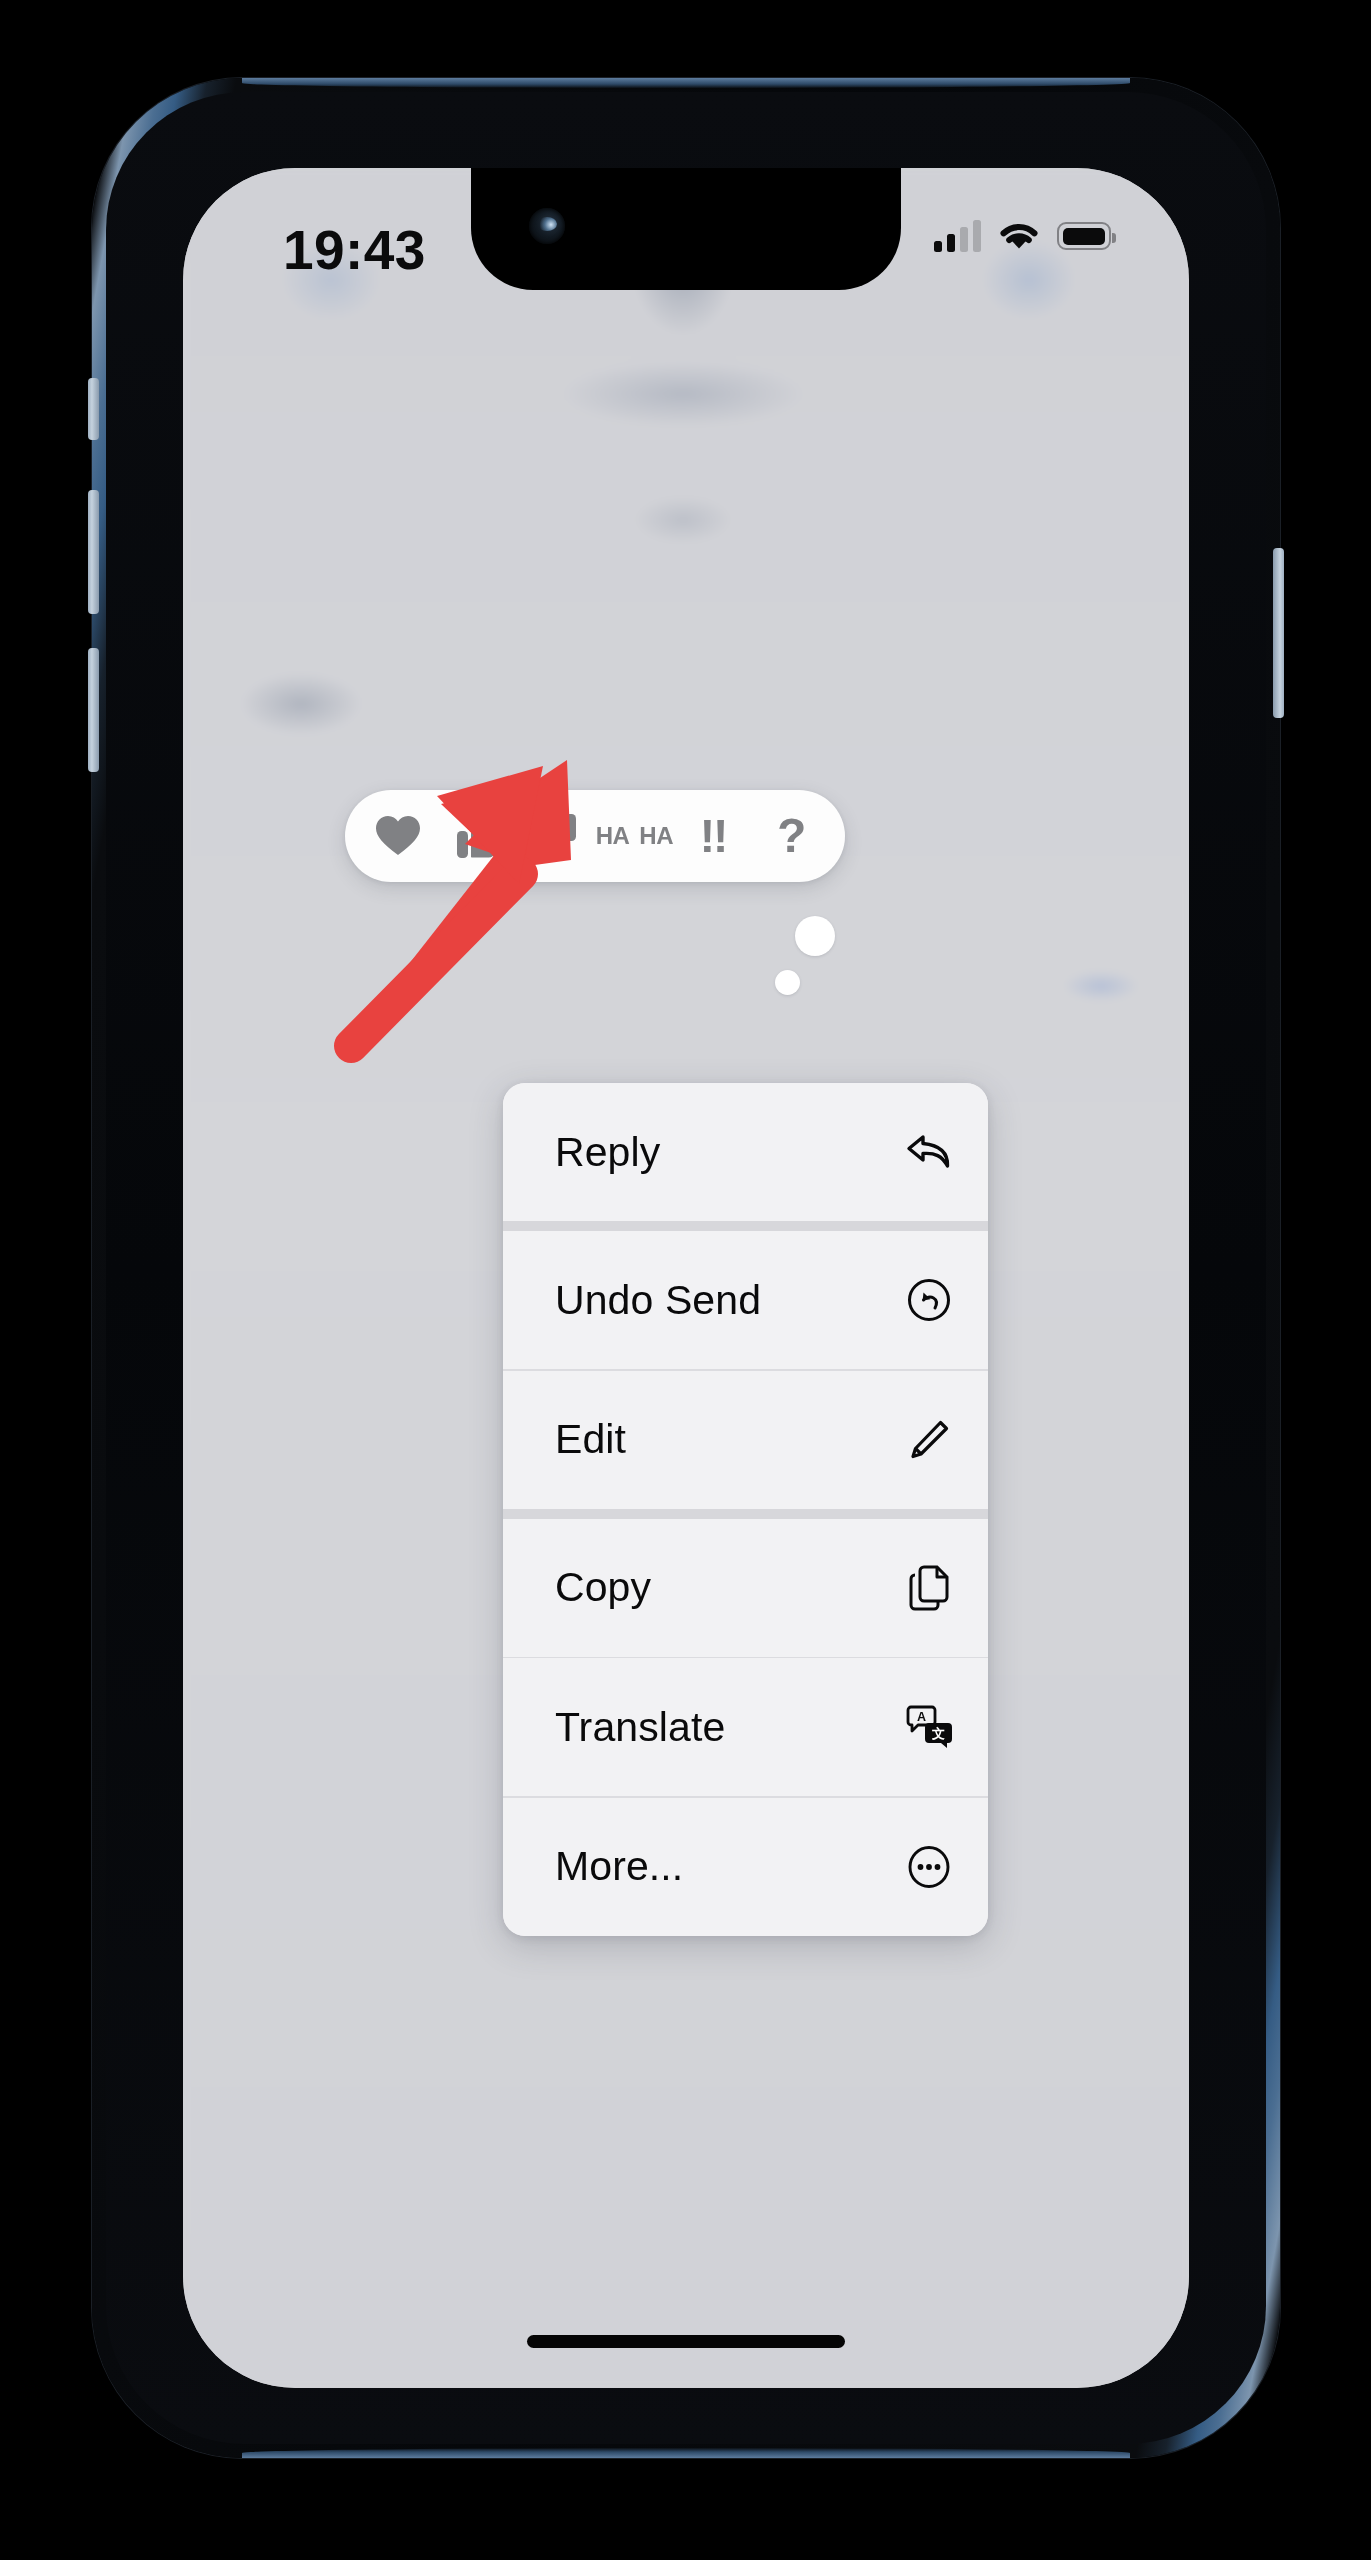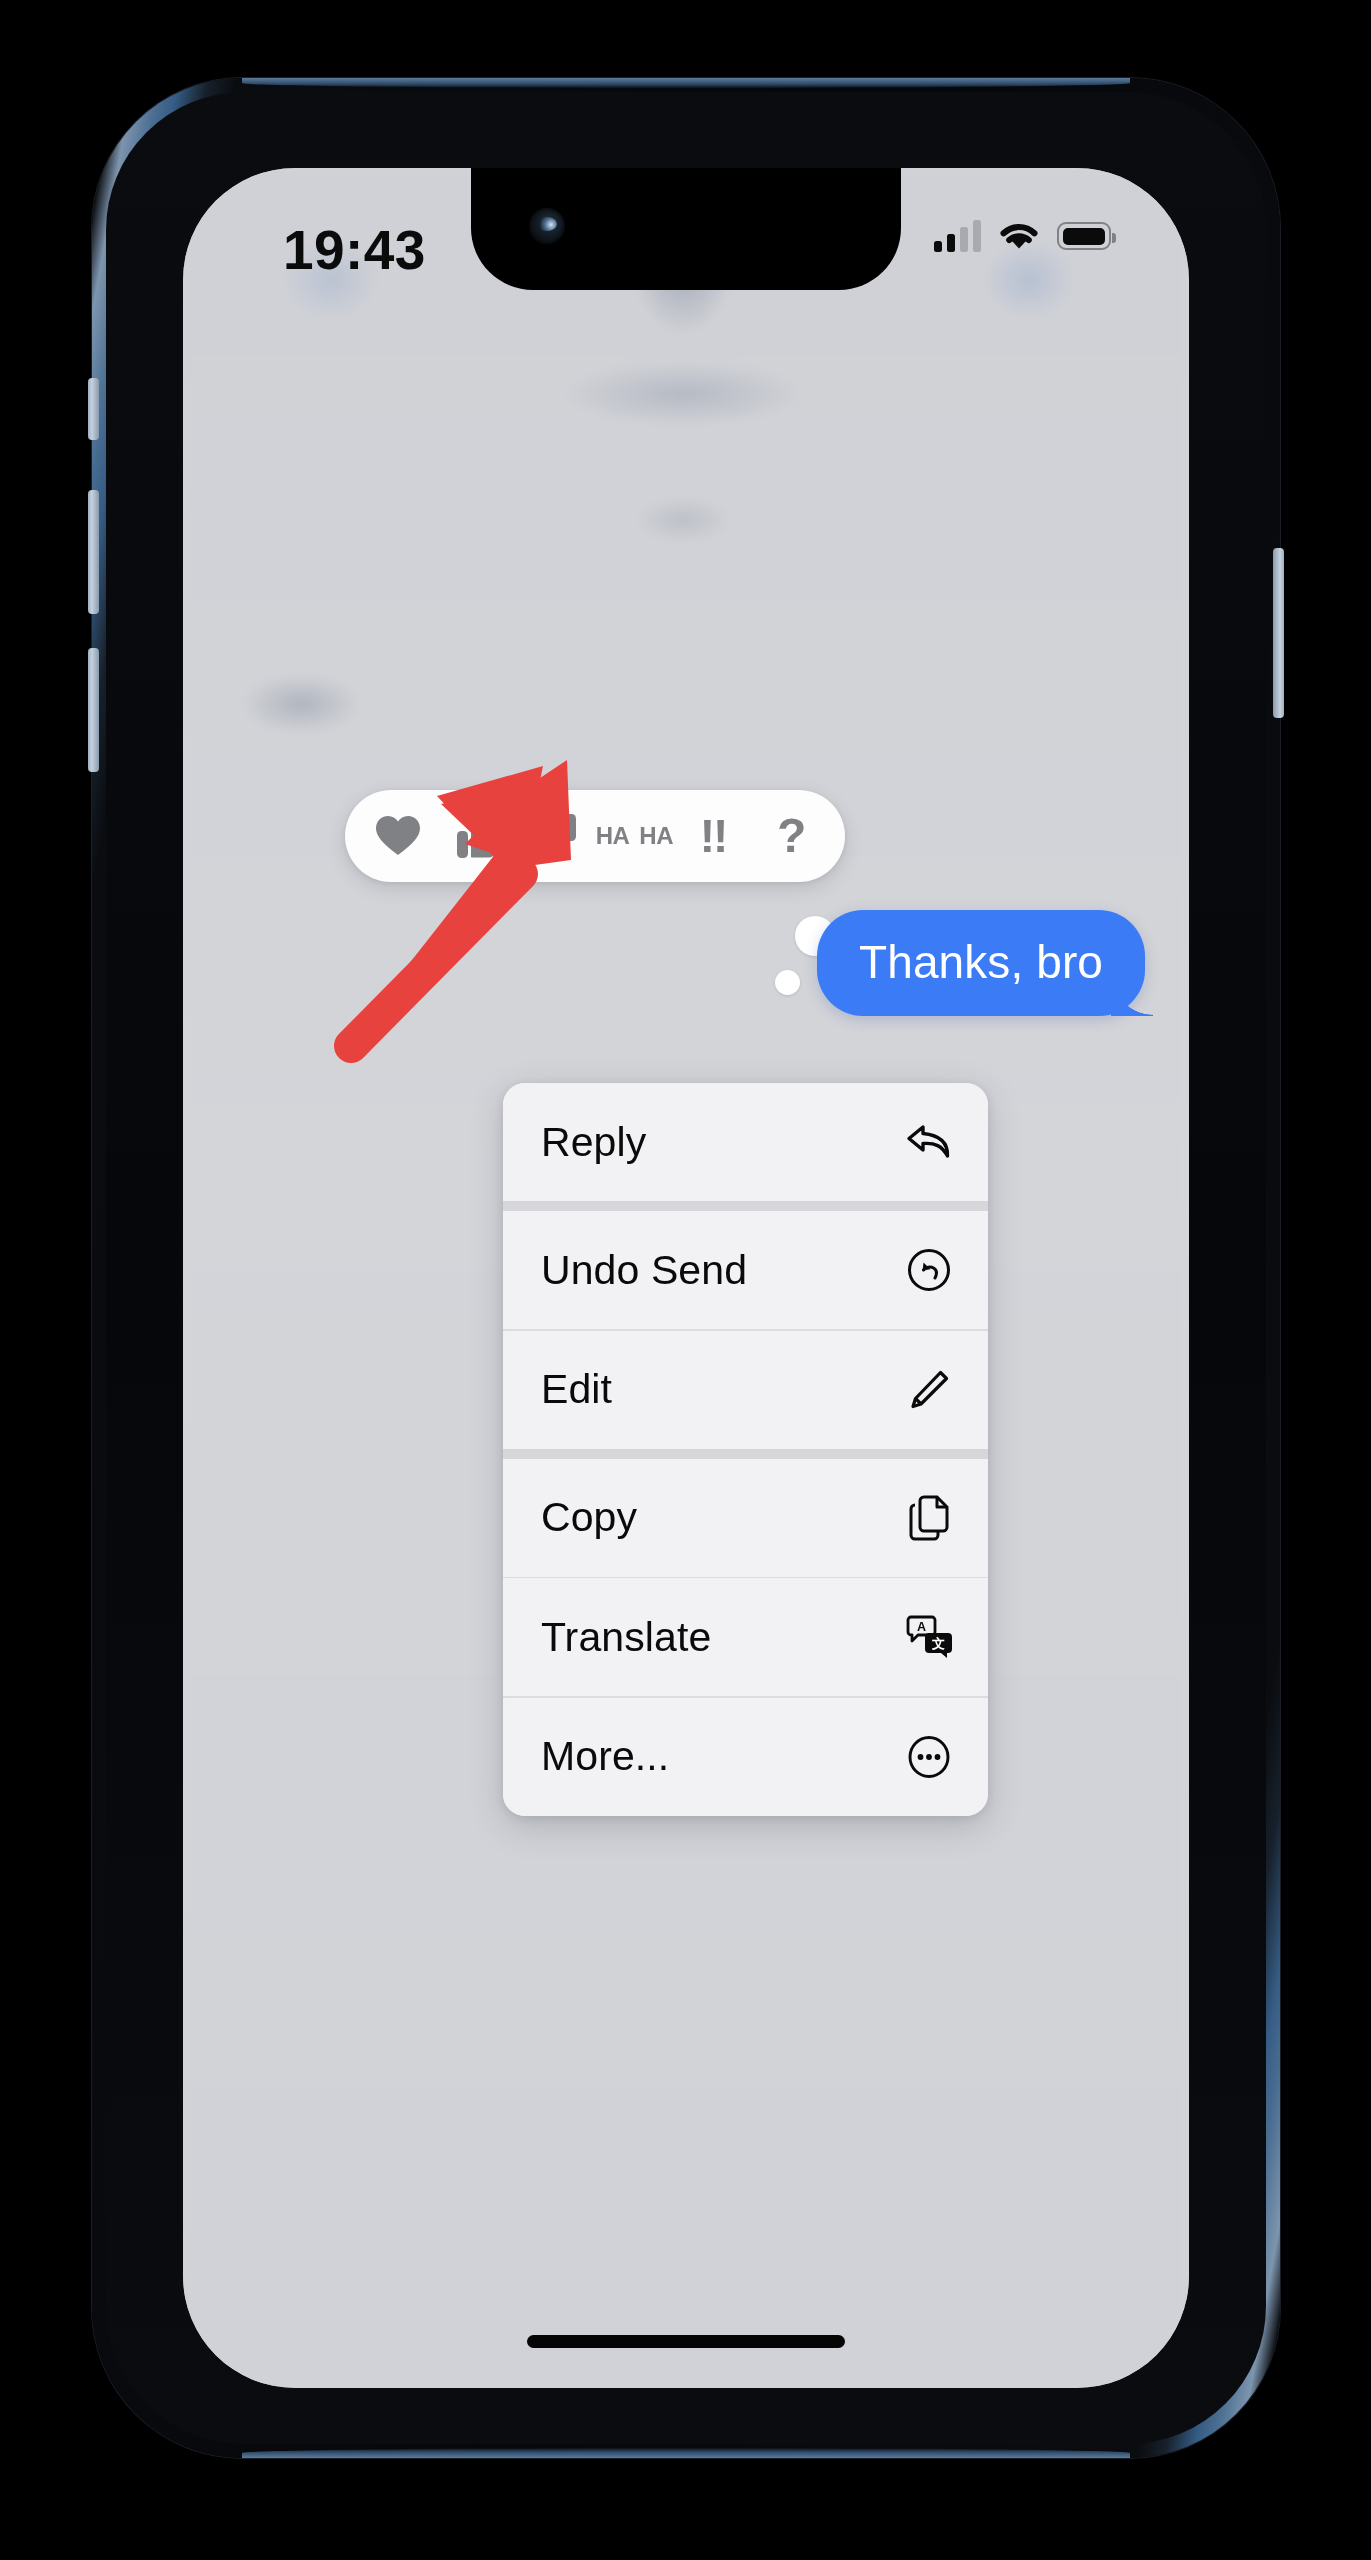--- a/index.html
+++ b/index.html
@@ -174,23 +174,23 @@
     position:absolute; left:320px; top:915px;
     width:485px;
     background:#f2f2f4;
     border-radius:22px;
     overflow:hidden;
     z-index:32;
     box-shadow:0 10px 34px rgba(55,60,75,.22), 0 2px 8px rgba(55,60,75,.12);
   }
   .ctx-item {
     position:relative;
-    height:118px;
+    height:138px;
     display:flex; align-items:center; justify-content:space-between;
-    padding:0 32px 0 38px;
+    padding:0 32px 0 52px;
     background:#f2f2f4;
     border-radius:7px;
   }
   .ctx-label { font-size:41px; color:#0a0a0b; letter-spacing:.1px; }
   .ctx-icon { width:54px; height:54px; display:flex; align-items:center; justify-content:center; color:#0a0a0b; }
   .ctx-icon svg { display:block; }
   .sep-thin { height:1.6px; background:#dcdce0; margin:0; }
   .sep-thick { height:10px; background:#d7d7db; }
 
   
@@ -276,24 +276,20 @@
         <span class="tb-excl">!!</span>
       </div>
       <div class="tb">
         <span class="tb-q">?</span>
       </div>
     </div>
 
     <div class="msg-wrap">
       <div class="dot dot-a"></div>
       <div class="dot dot-b"></div>
-      <div class="bubble">
-        <span>Thanks, bro</span>
-        <span class="bubble-tail"></span>
-      </div>
     </div>
 
     <div class="ctx-menu">
 
       <div class="ctx-item">
         <span class="ctx-label">Reply</span>
         <span class="ctx-icon">
           <svg width="48" height="42" viewBox="0 0 48 42">
             <path d="M18 6 L4 17.5 L18 29 V22.5 C30 21.5 37 25 42.5 35 C43 24 37.5 14.5 18 12.5 Z" fill="none" stroke="#0a0a0b" stroke-width="3.4" stroke-linejoin="round" stroke-linecap="round"></path>
           </svg>

